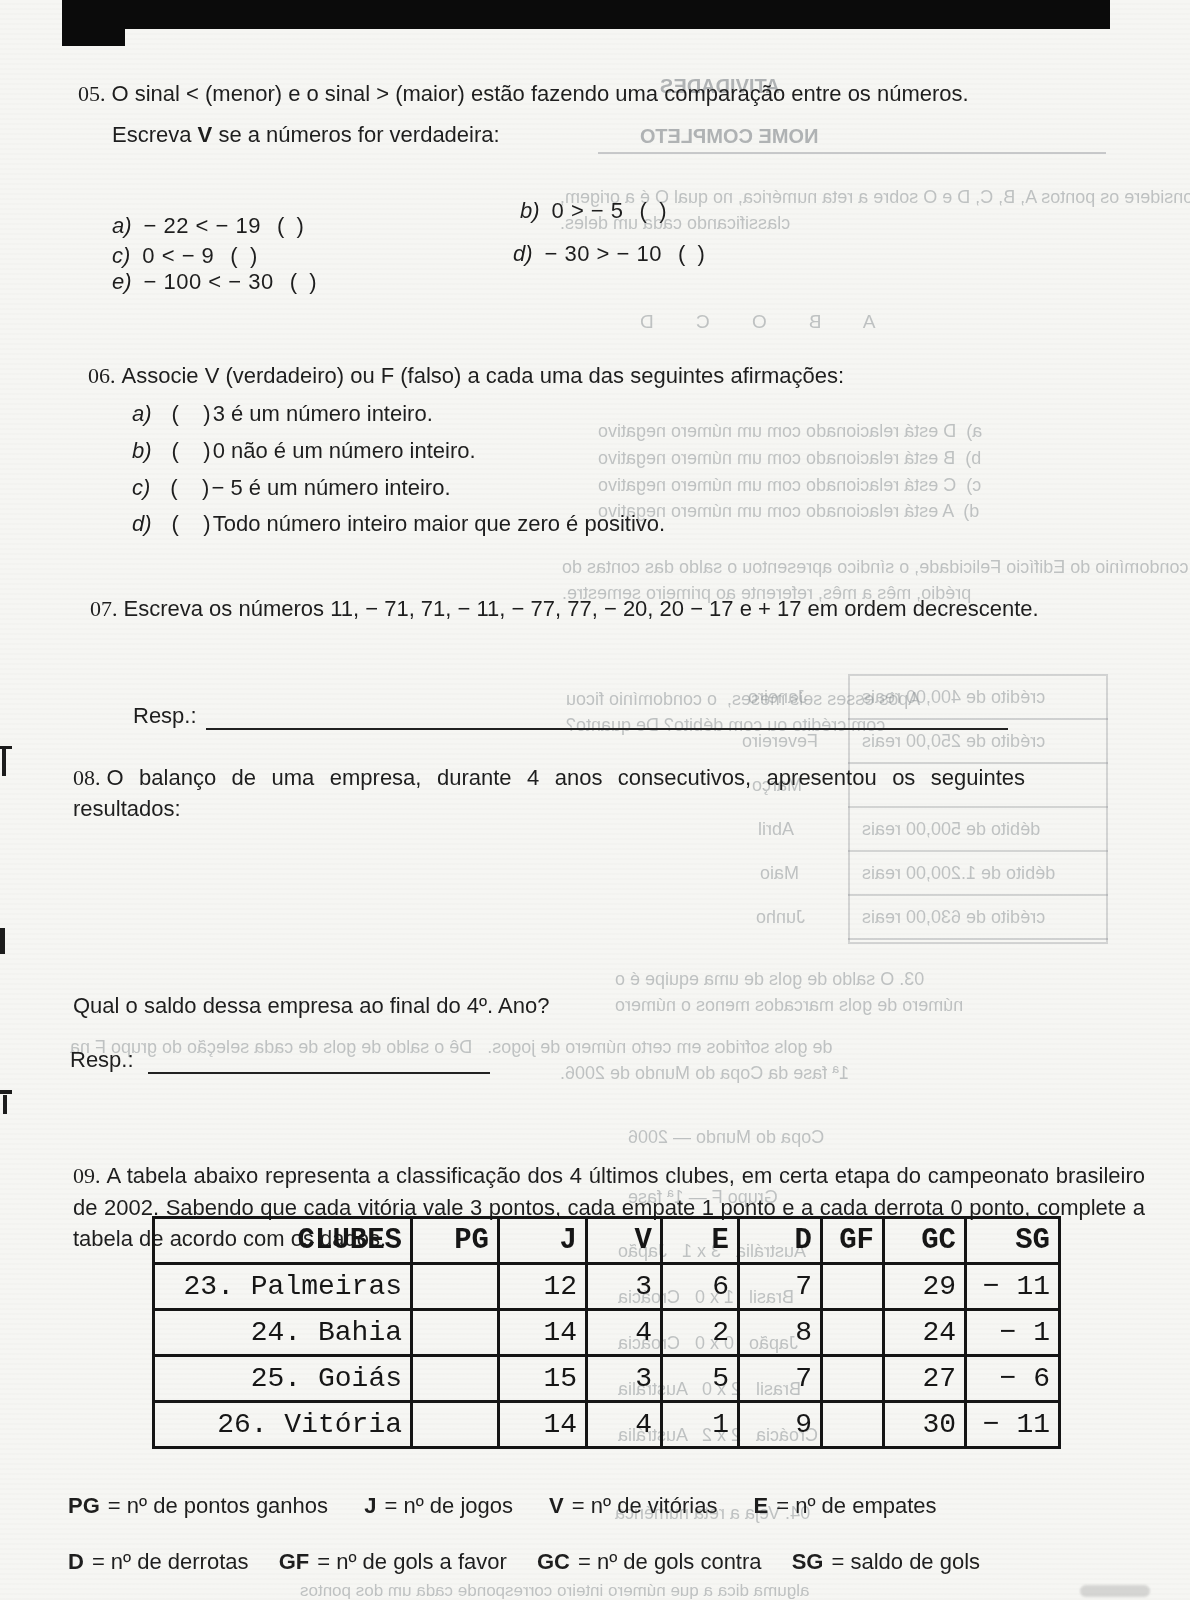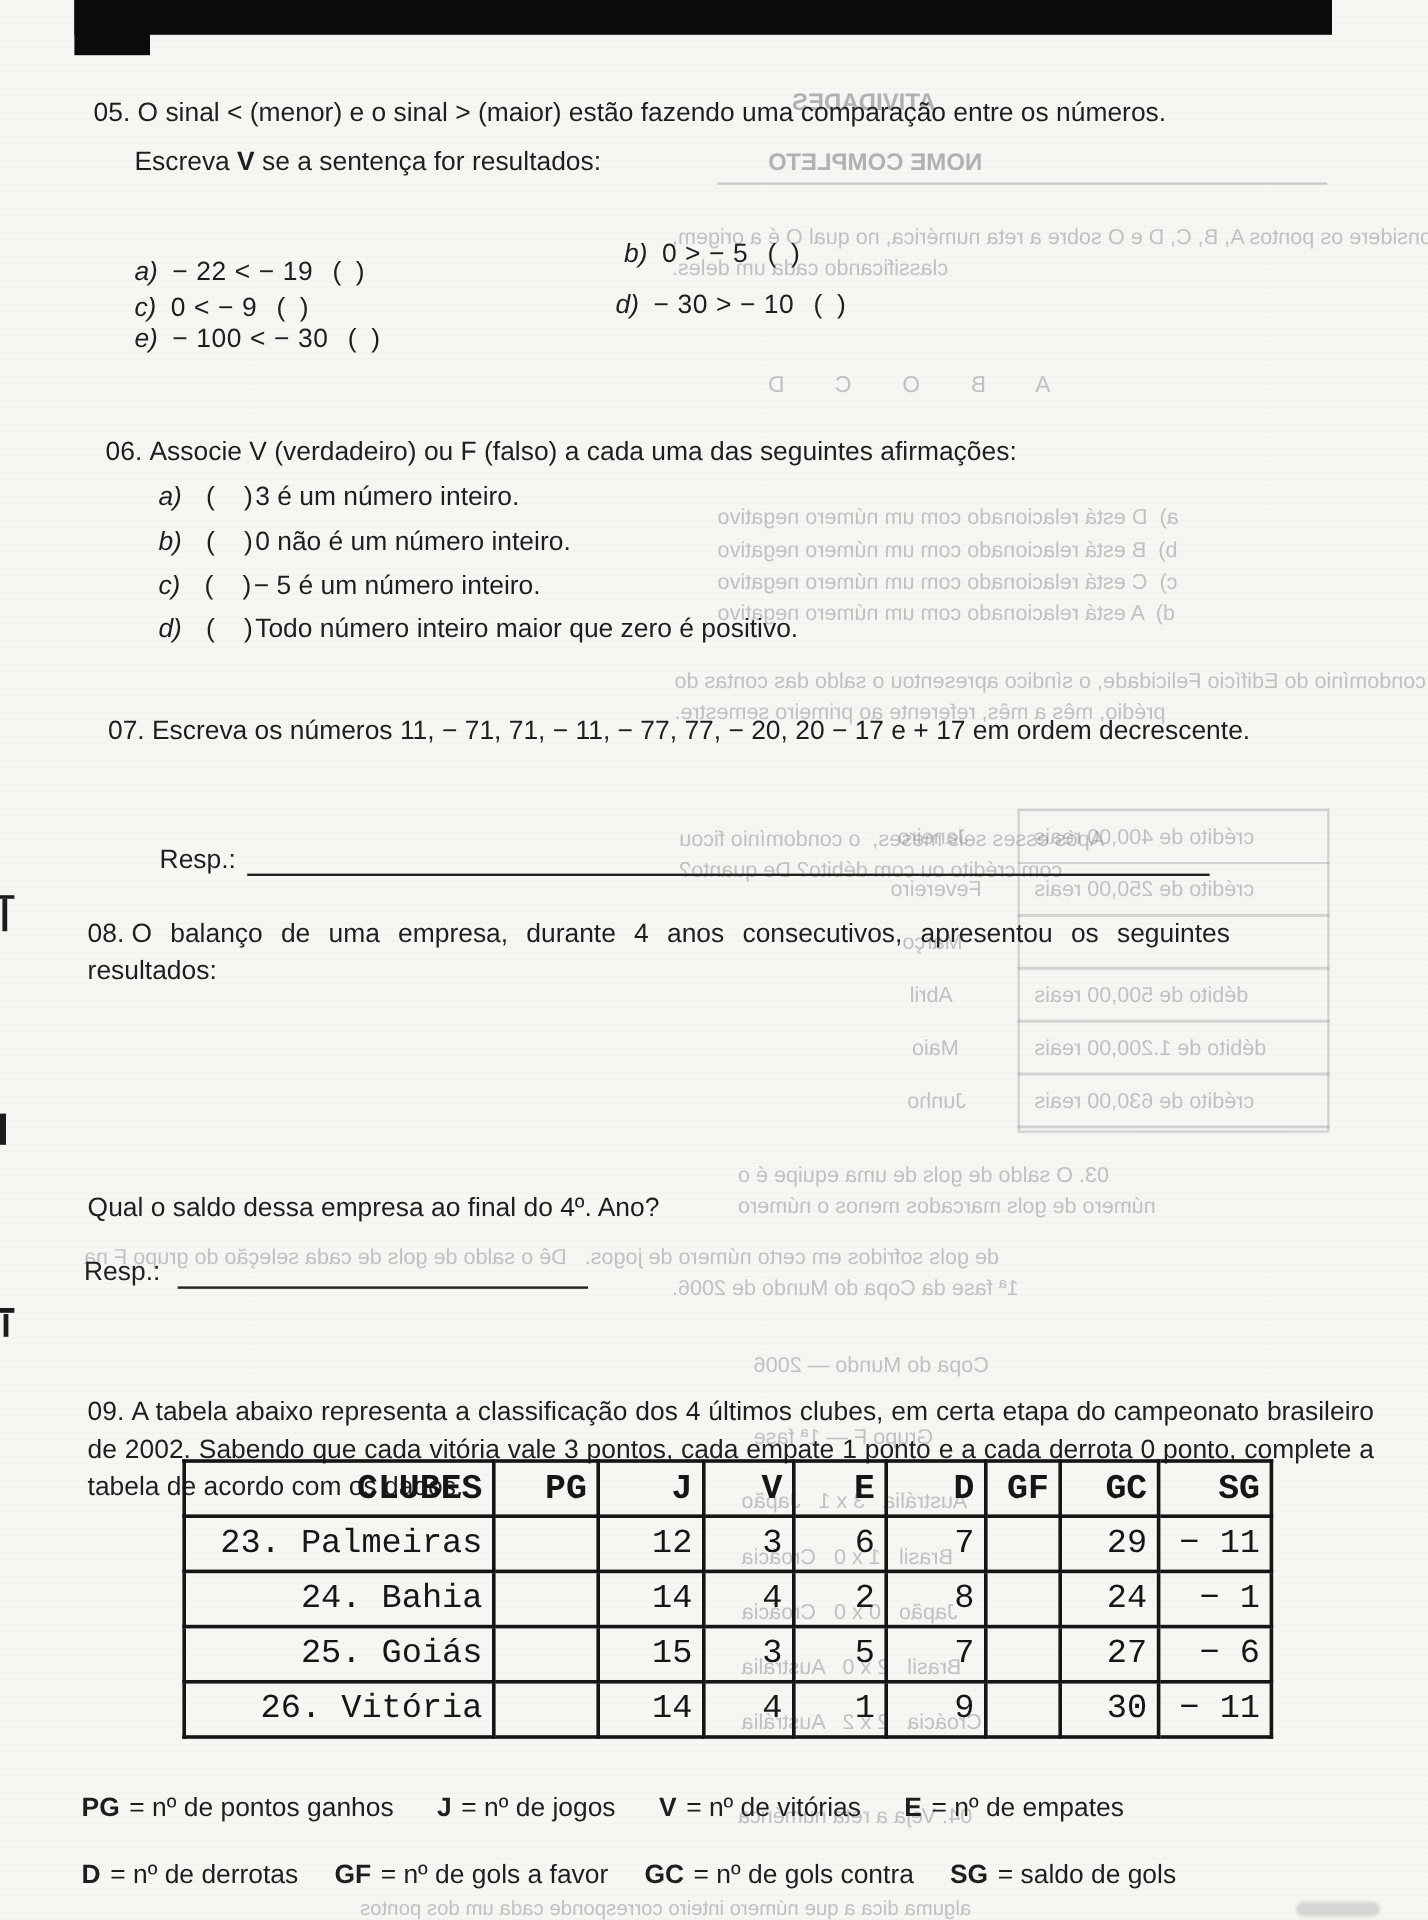--- a/index.html
+++ b/index.html
@@ -5,21 +5,21 @@
   html,body{margin:0;padding:0;background:#eceae6;}
   .page{
     position:relative;width:1190px;height:1600px;overflow:hidden;
     background:#f6f6f3;
     background-image:repeating-linear-gradient(0deg, rgba(0,0,0,0.012) 0 2px, transparent 2px 5px);
     font-family:"Liberation Sans", sans-serif;color:#1e1e1e;
   }
   .t{position:absolute;font-size:22px;color:#1e1e1e;line-height:1.3;}
   .nw{white-space:nowrap;}
   .para{text-align:justify;}
-  .qnum{margin-right:6px;}
+  .qnum{margin-right:6px;font-family:Liberation Serif, serif;}
   .il{font-style:italic;margin-right:12px;}
   .expr{letter-spacing:0.5px;}
   .ans{margin-left:16px;white-space:pre;}
   .paren{white-space:pre;margin:0 2px 0 8px;}
   .ansline{position:absolute;border-bottom:2px solid #222;height:0;}
   .q08lines div{line-height:29.5px;}
   
   table.clubs{position:absolute;border-collapse:collapse;table-layout:fixed;background:transparent;}
   table.clubs th, table.clubs td{
     border:3px solid #151515;height:41px;padding:1px 8px;text-align:right;vertical-align:middle;
@@ -94,21 +94,21 @@
   <div class="edge" style="top:749px;left:2px;width:4px;height:27px"></div>
   <div class="edge" style="top:928px;left:0;width:5px;height:26px"></div>
   <div class="edge" style="top:1090px;left:0;width:12px;height:4px"></div>
   <div class="edge" style="top:1095px;left:3px;width:4px;height:19px"></div>
   <div class="smudge" style="top:1585px;left:1080px;width:70px;height:12px"></div>
 
   <div class="t nw" style="top:80px;left:78px">
     <span class="qnum">05.</span><span>O sinal  &lt;  (menor)  e o sinal  &gt;  (maior)  estão fazendo uma comparação entre os números.</span>
   </div>
   <div class="t nw" style="top:121px;left:112px">
-    <span>Escreva </span><b>V</b><span>  se a sentença for resultados:</span>
+    <span>Escreva </span><b>V</b><span>  se a números for verdadeira:</span>
   </div>
   <div class="t nw" style="top:212px;left:112px">
     <span class="il">a)</span><span class="expr">− 22 &lt; − 19</span><span class="ans">(  )</span>
   </div>
   <div class="t nw" style="top:197px;left:520px">
     <span class="il">b)</span><span class="expr">0 &gt; − 5</span><span class="ans">(  )</span>
   </div>
   <div class="t nw" style="top:242px;left:112px">
     <span class="il">c)</span><span class="expr">0 &lt; − 9</span><span class="ans">(  )</span>
   </div>

